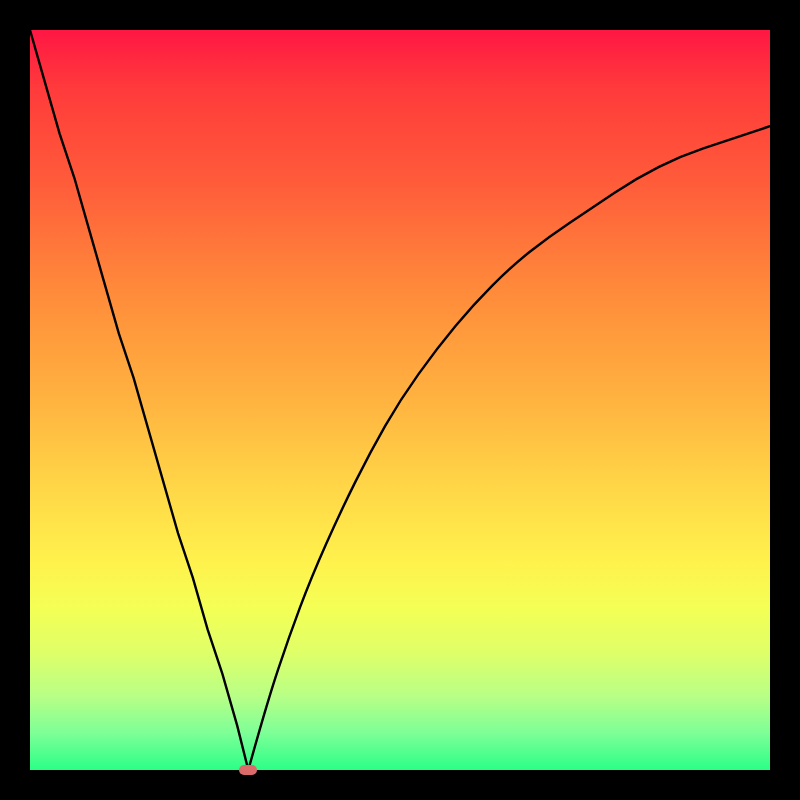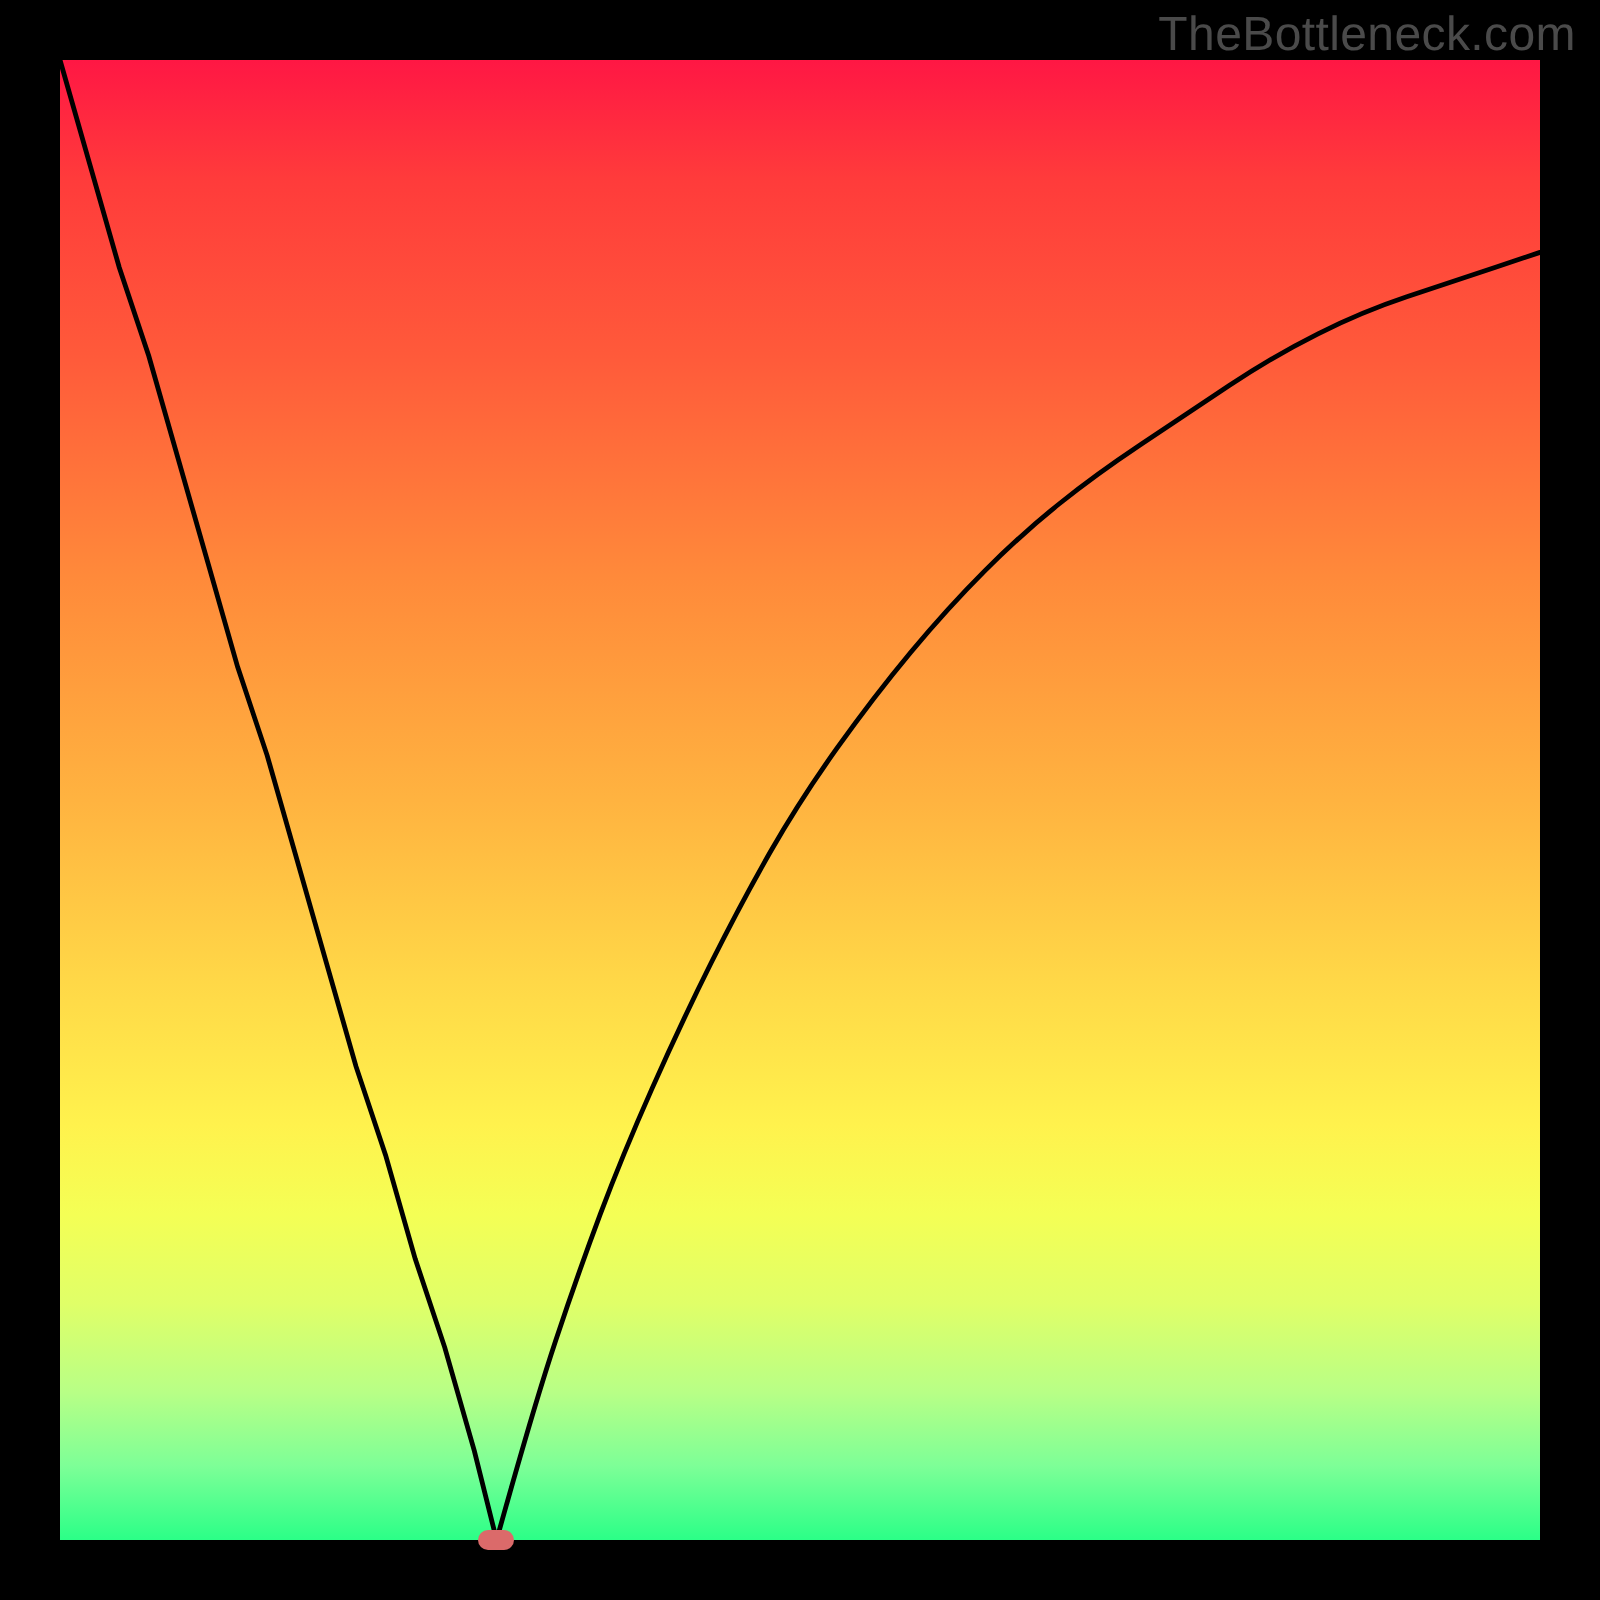--- a/index.html
+++ b/index.html
@@ -66,21 +66,20 @@
     background: #db6a6a;
     border-radius: 6px;
     transform: translate(-50%, -50%);
   }
 </style>
 </head>
 <body>
 
 <div class="frame">
 
-  <div class="watermark">TheBottleneck.com</div>
 
   <div class="plot-area">
 
     <svg class="curve-layer" viewBox="0 0 740 740" preserveAspectRatio="none">
       <path d="M0.00 0.00 L14.80 51.80 L29.60 103.60 L44.40 148.00 L59.20 199.80 L74.00 251.60 L88.80 303.40 L103.60 347.80 L118.40 399.60 L133.20 451.40 L148.00 503.20 L162.80 547.60 L177.60 599.40 L192.40 643.80 L207.20 695.60 L218.30 740.00" id="path-left" fill="none" stroke="#000" stroke-width="2.4" stroke-linecap="round"></path>
       <path d="M218.30 740.00 Q236.80 673.40 247.90 640.10 Q259.00 606.80 270.10 577.20 Q281.20 547.60 296.00 514.30 Q310.80 481.00 325.60 451.40 Q340.40 421.80 355.20 395.90 Q370.00 370.00 388.50 344.10 Q407.00 318.20 425.50 296.00 Q444.00 273.80 462.50 255.30 Q481.00 236.80 499.50 222.00 Q518.00 207.20 540.20 192.40 Q562.40 177.60 584.60 162.80 Q606.80 148.00 629.00 136.90 Q651.20 125.80 673.40 118.40 Q695.60 111.00 717.80 103.60 L740.00 96.20" id="path-right" fill="none" stroke="#000" stroke-width="2.4" stroke-linecap="round"></path>
     </svg>
 
     <div class="marker" id="min-marker" style="left: 218.3px; top: 740px;"></div>
   </div>

